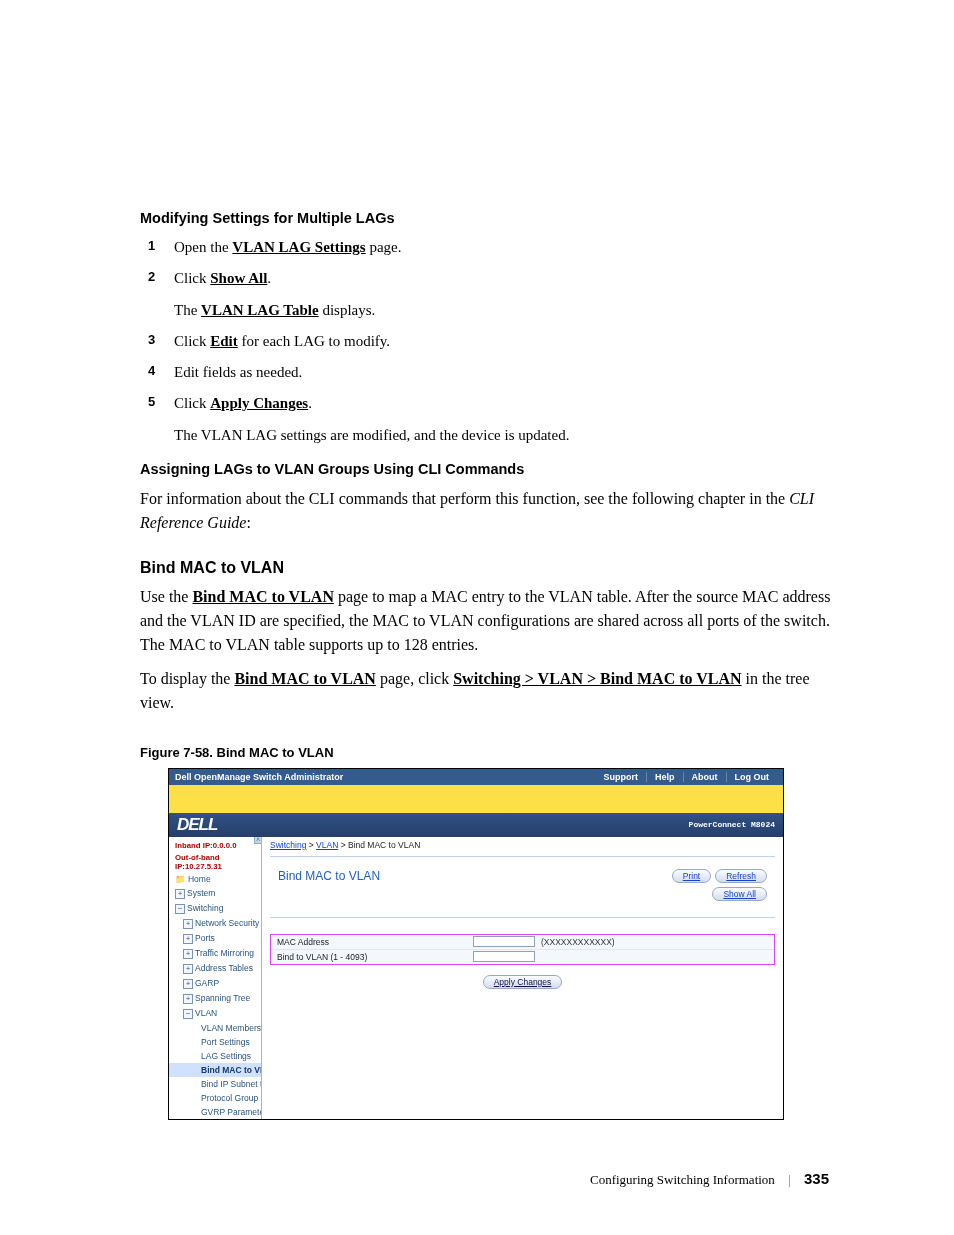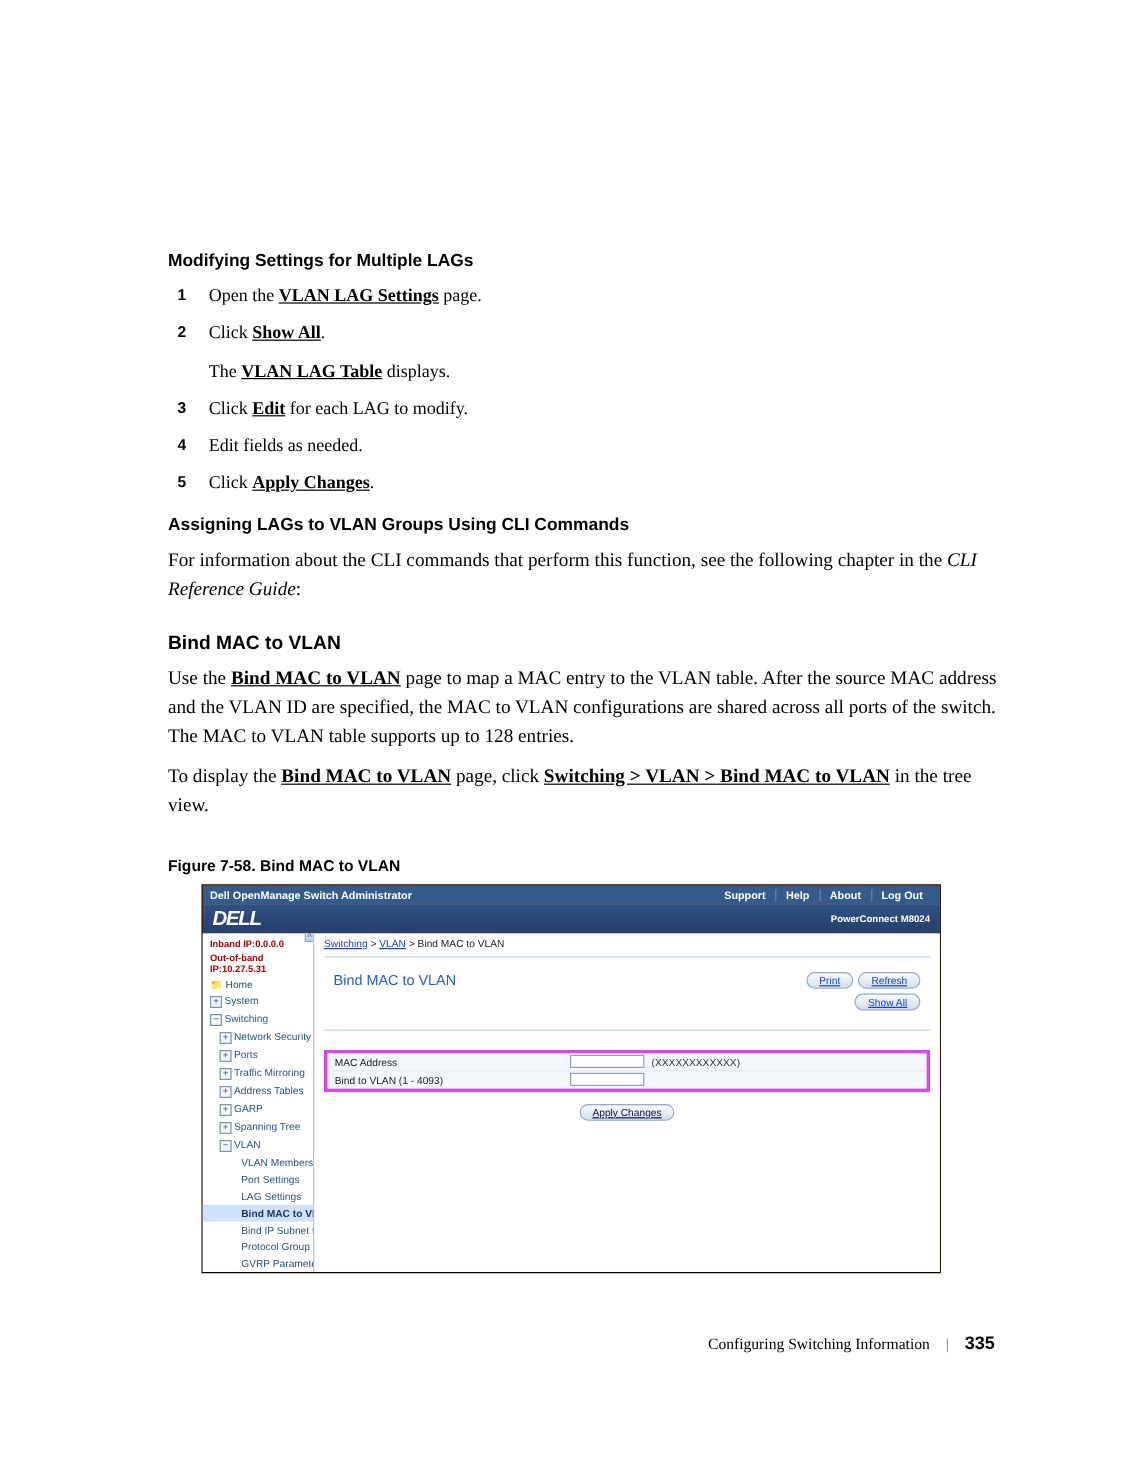--- a/index.html
+++ b/index.html
@@ -68,51 +68,52 @@
   }
 
   
   .app {
     width: 614px;
     margin: 0 0 0 28px;
     border: 1px solid #000;
     font-family: Verdana, Arial, sans-serif;
     font-size: 9px;
     color: #fff;
-    background: #f97316;
+    background: #fde047;
   }
   .topbar {
     display: flex;
     align-items: center;
     justify-content: space-between;
     background: #355a8c;
     padding: 3px 6px;
     font-size: 9px;
     font-weight: bold;
   }
   .toplinks { display: flex; gap: 0; align-items: center; }
   .toplinks span { padding: 0 8px; border-left: 1px solid #6a85a9; }
   .toplinks span:first-child { border-left: none; }
   .banner {
     background: linear-gradient(#2f5184, #263f6a);
     display: flex;
     justify-content: space-between;
     align-items: center;
     height: 24px;
     padding: 0 8px;
+    margin-top: 28px;
   }
   .delllogo {
     font-family: Arial, sans-serif;
     font-weight: 900;
     font-size: 17px;
     letter-spacing: -1px;
     color: #fff;
     font-style: italic;
   }
-  .pc { font-size: 8px; font-weight: bold; }
+  .pc { font-size: 8px; font-weight: bold; font-family: Liberation Mono, monospace; }
   .app-body { display: flex; background: #fff; color: #000; }
   .tree {
     width: 92px;
     min-width: 92px;
     background: #fff;
     border-right: 1px solid #9fb6d4;
     font-size: 8.5px;
     color: #27547e;
     position: relative;
     padding: 2px 0 0 0;
@@ -164,21 +165,21 @@
   .btn {
     background: linear-gradient(#fafcff, #d5deec);
     border: 1px solid #94a9c4;
     border-radius: 10px;
     padding: 1px 10px;
     font-size: 8.5px;
     color: #1544cc;
     text-decoration: underline;
   }
   .formbox {
-    border: 3px solid #d946ef;
+    border: 1px solid #d946ef;
   }
   .formrow {
     display: flex; align-items: center;
     border-bottom: 1px solid #e0e7f2;
     background: #f4f7fc;
     height: 14px;
   }
   .formrow:last-child { border-bottom: none; }
   .flabel { width: 190px; padding: 1px 6px; font-size: 8.5px; color: #222; }
   .finput {
@@ -239,20 +240,21 @@
       <span class="num">3</span>
       <span><span>Click </span><span class="b">Edit</span><span> for each LAG to modify.</span></span>
     </li>
     <li>
       <span class="num">4</span>
       <span>Edit fields as needed.</span>
     </li>
     <li>
       <span class="num">5</span>
       <span><span>Click </span><span class="b">Apply Changes</span><span>.</span></span>
+      <span class="sub">The VLAN LAG settings are modified, and the device is updated.</span>
     </li>
   </ol>
 
   <div class="heading-sm mt-24">Assigning LAGs to VLAN Groups Using CLI Commands</div>
   <p class="body-p">
     <span>For information about the CLI commands that perform this function, see the following chapter in the </span><span class="italic">CLI Reference Guide</span><span>:</span>
   </p>
 
   <div class="sec-heading">Bind MAC to VLAN</div>
   <p class="body-p">

